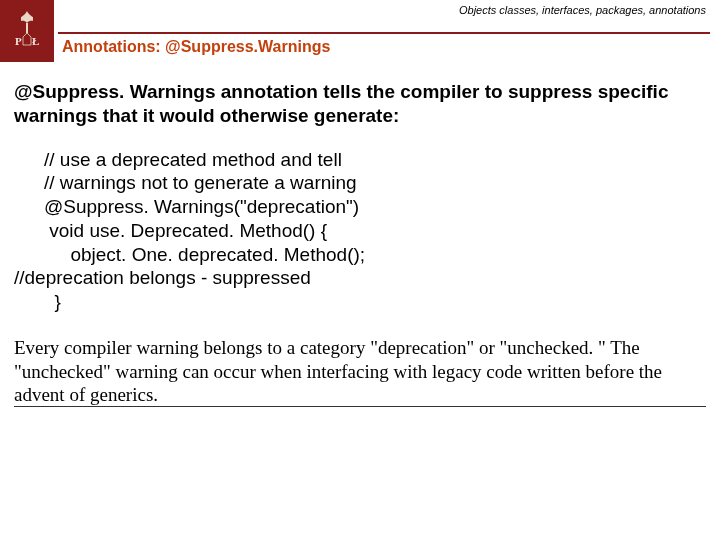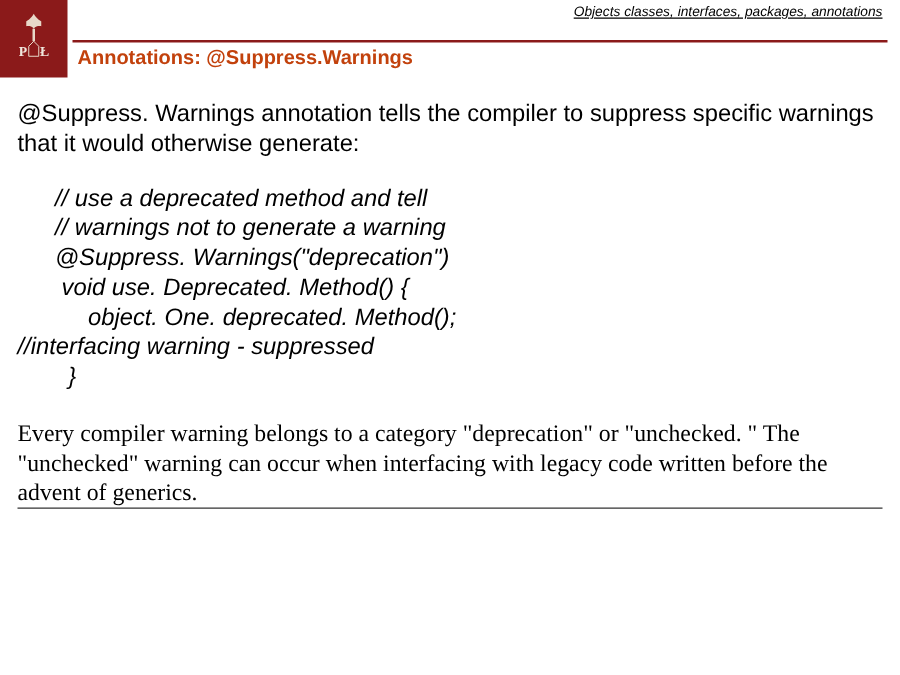--- a/index.html
+++ b/index.html
@@ -16,21 +16,20 @@
     background: #ffffff;
   }
   .breadcrumb {
     position: absolute;
     top: 4px;
     right: 14px;
     font-size: 11px;
     font-style: italic;
     color: #000;
     text-align: right;
-    text-decoration: underline;
   }
   .header-underline {
     position: absolute;
     top: 32px;
     left: 58px;
     right: 10px;
     height: 2px;
     background: #8b1a1a;
   }
   .logo-block {
@@ -57,24 +56,24 @@
     color: #c2410c;
   }
   .content {
     padding: 18px 14px 0 14px;
     font-size: 19px;
     line-height: 1.25;
     color: #000;
   }
   .intro {
     margin-bottom: 20px;
+    font-weight: bold;
   }
   .code-block {
     margin-left: 30px;
-    font-style: italic;
     margin-bottom: 22px;
   }
   .code-line { white-space: pre; }
   .outro {
     line-height: 1.25;
     font-family: Liberation Serif, serif;
   }
   .outro-wrap {
     padding-bottom: 2px;
   }
@@ -99,21 +98,21 @@
 
 <div class="content">
   <div class="intro"> @Suppress. Warnings annotation tells the compiler to suppress specific warnings that it would otherwise generate:</div>
 
   <div class="code-block">
     <div class="code-line">// use a deprecated method and tell</div>
     <div class="code-line">// warnings not to generate a warning</div>
     <div class="code-line">@Suppress. Warnings("deprecation")</div>
     <div class="code-line"> void use. Deprecated. Method() {</div>
     <div class="code-line">     object. One. deprecated. Method();</div>
-    <div class="code-line" style="margin-left:-30px">//interfacing warning - suppressed</div>
+    <div class="code-line" style="margin-left:-30px">//deprecation belongs - suppressed</div>
     <div class="code-line">  }</div>
   </div>
 
   <div class="outro-wrap">
     <span class="outro">Every compiler warning belongs to a category "deprecation" or "unchecked. " The "unchecked" warning can occur when interfacing with legacy code written before the advent of generics.</span>
   </div>
   <div style="height:1px;background:#333;margin-top:-3px;"></div>
 </div>
 
 </body></html>

